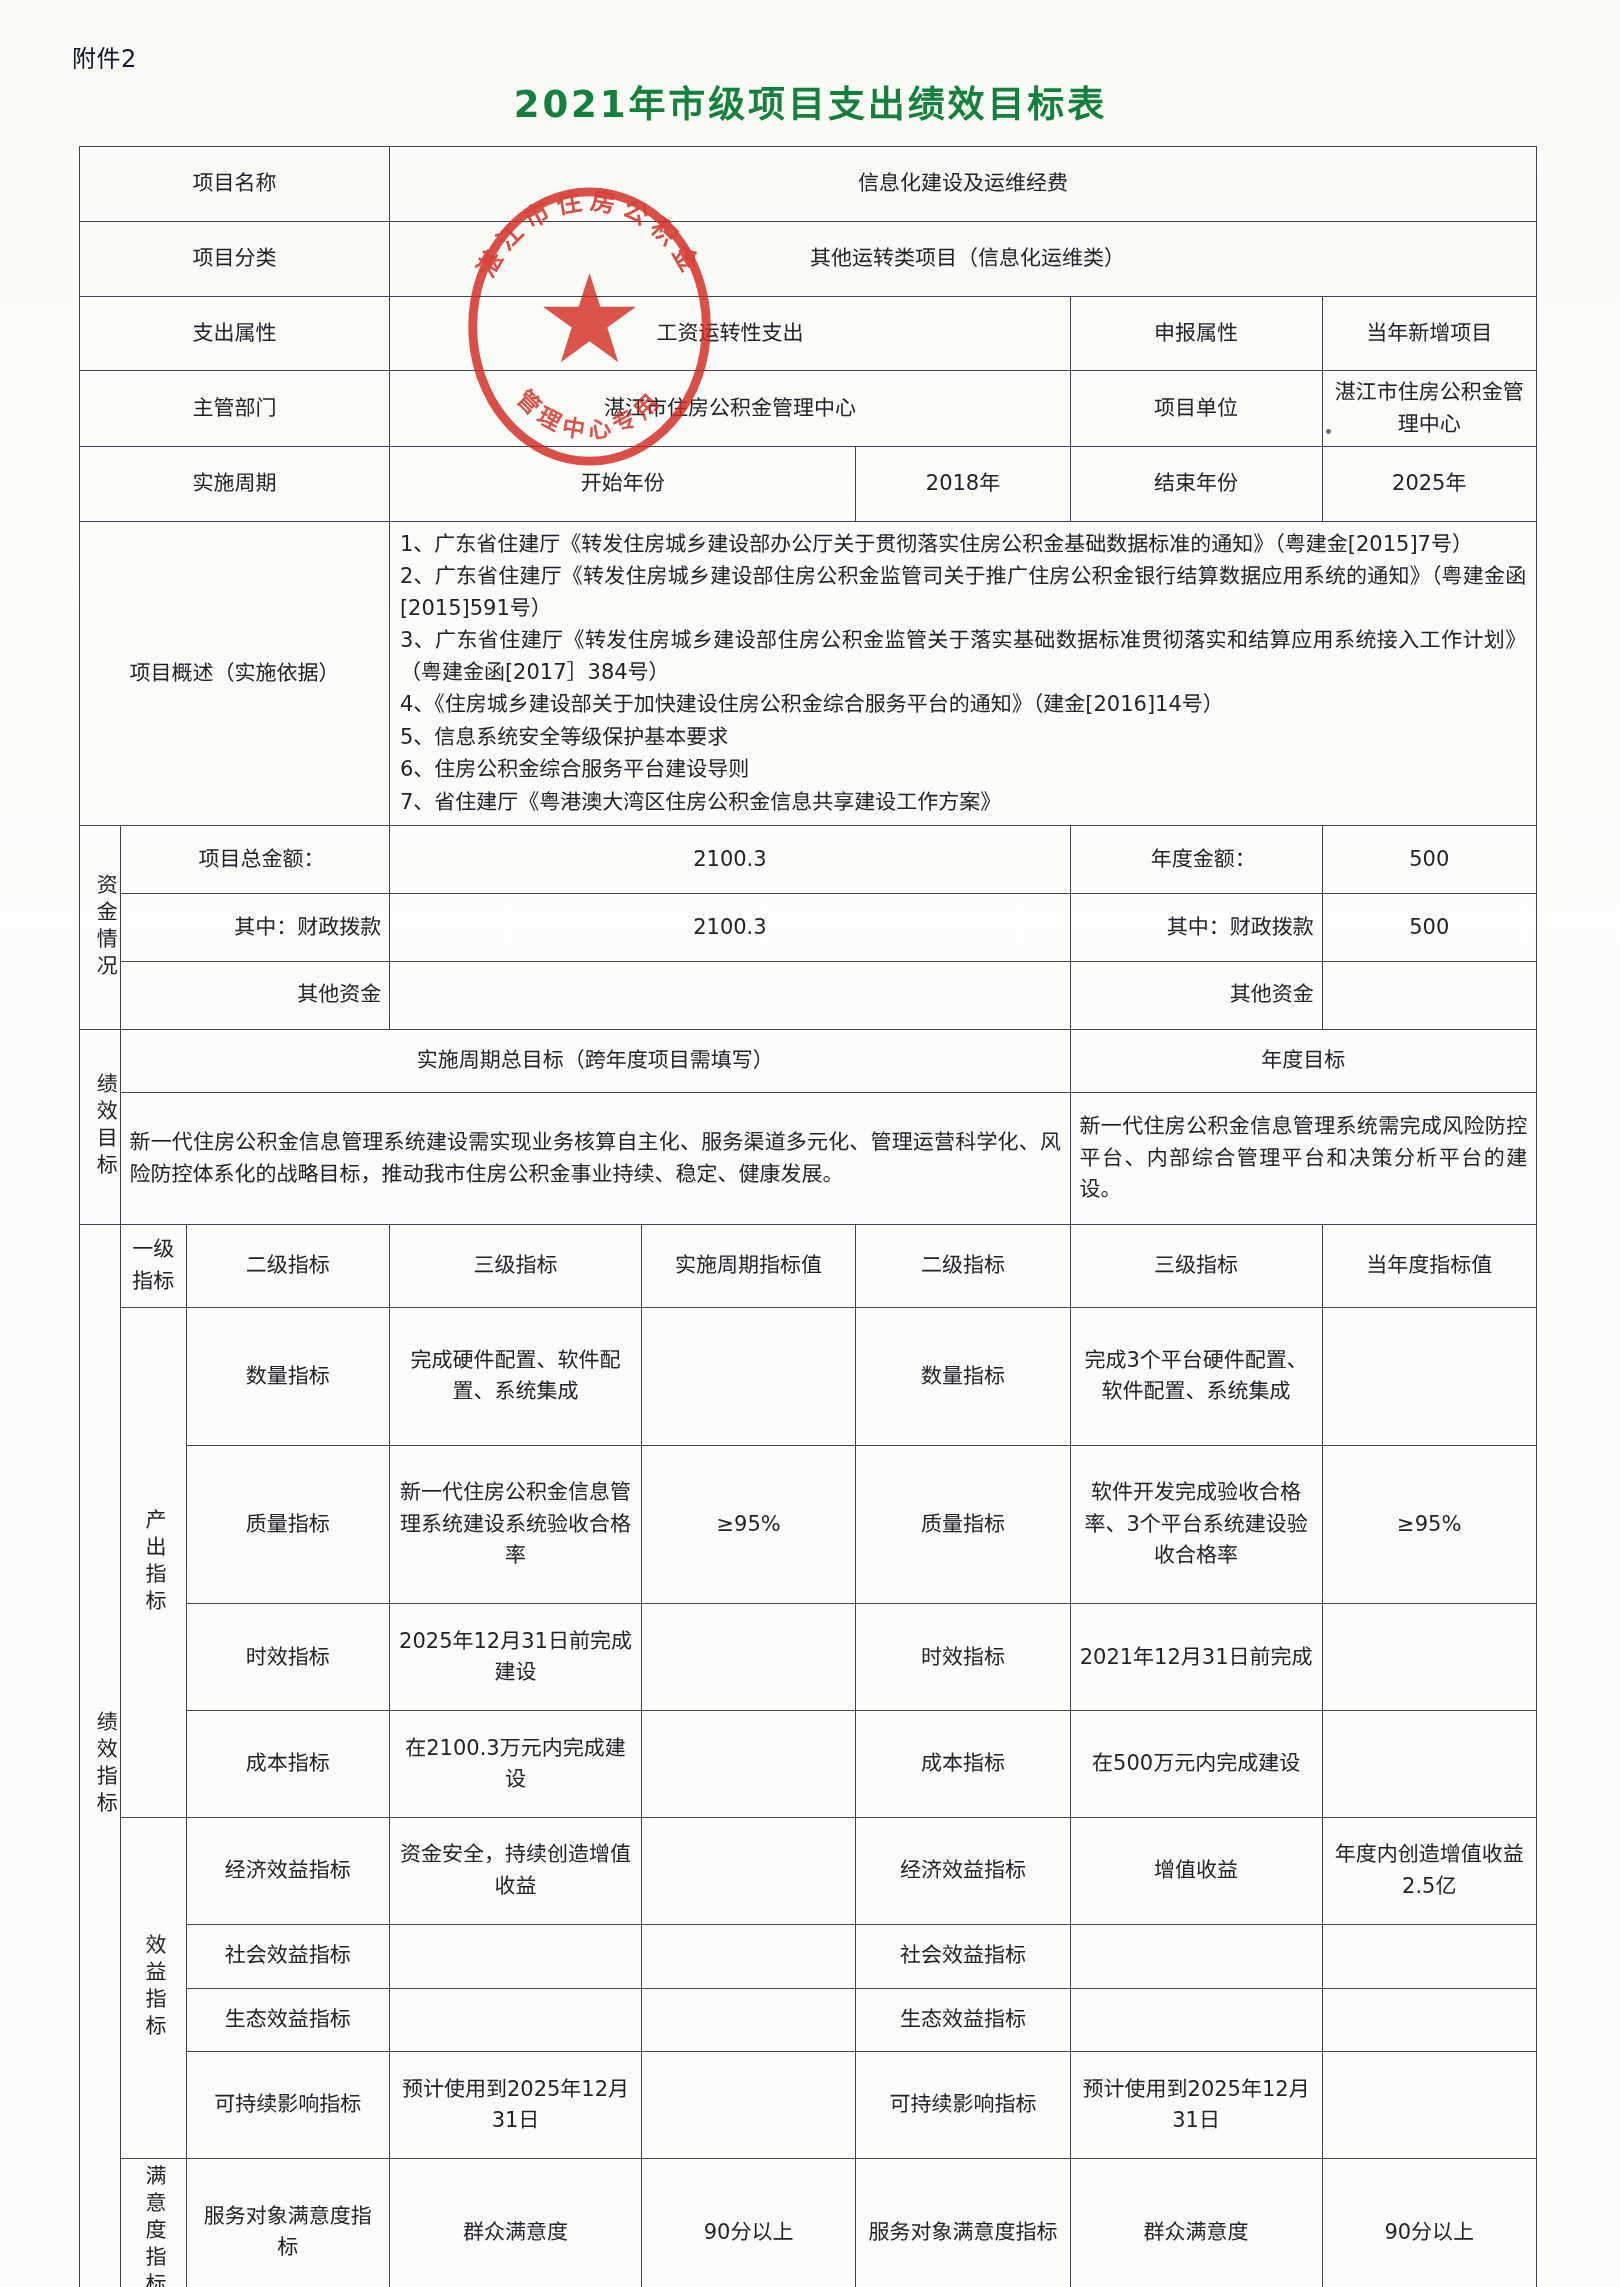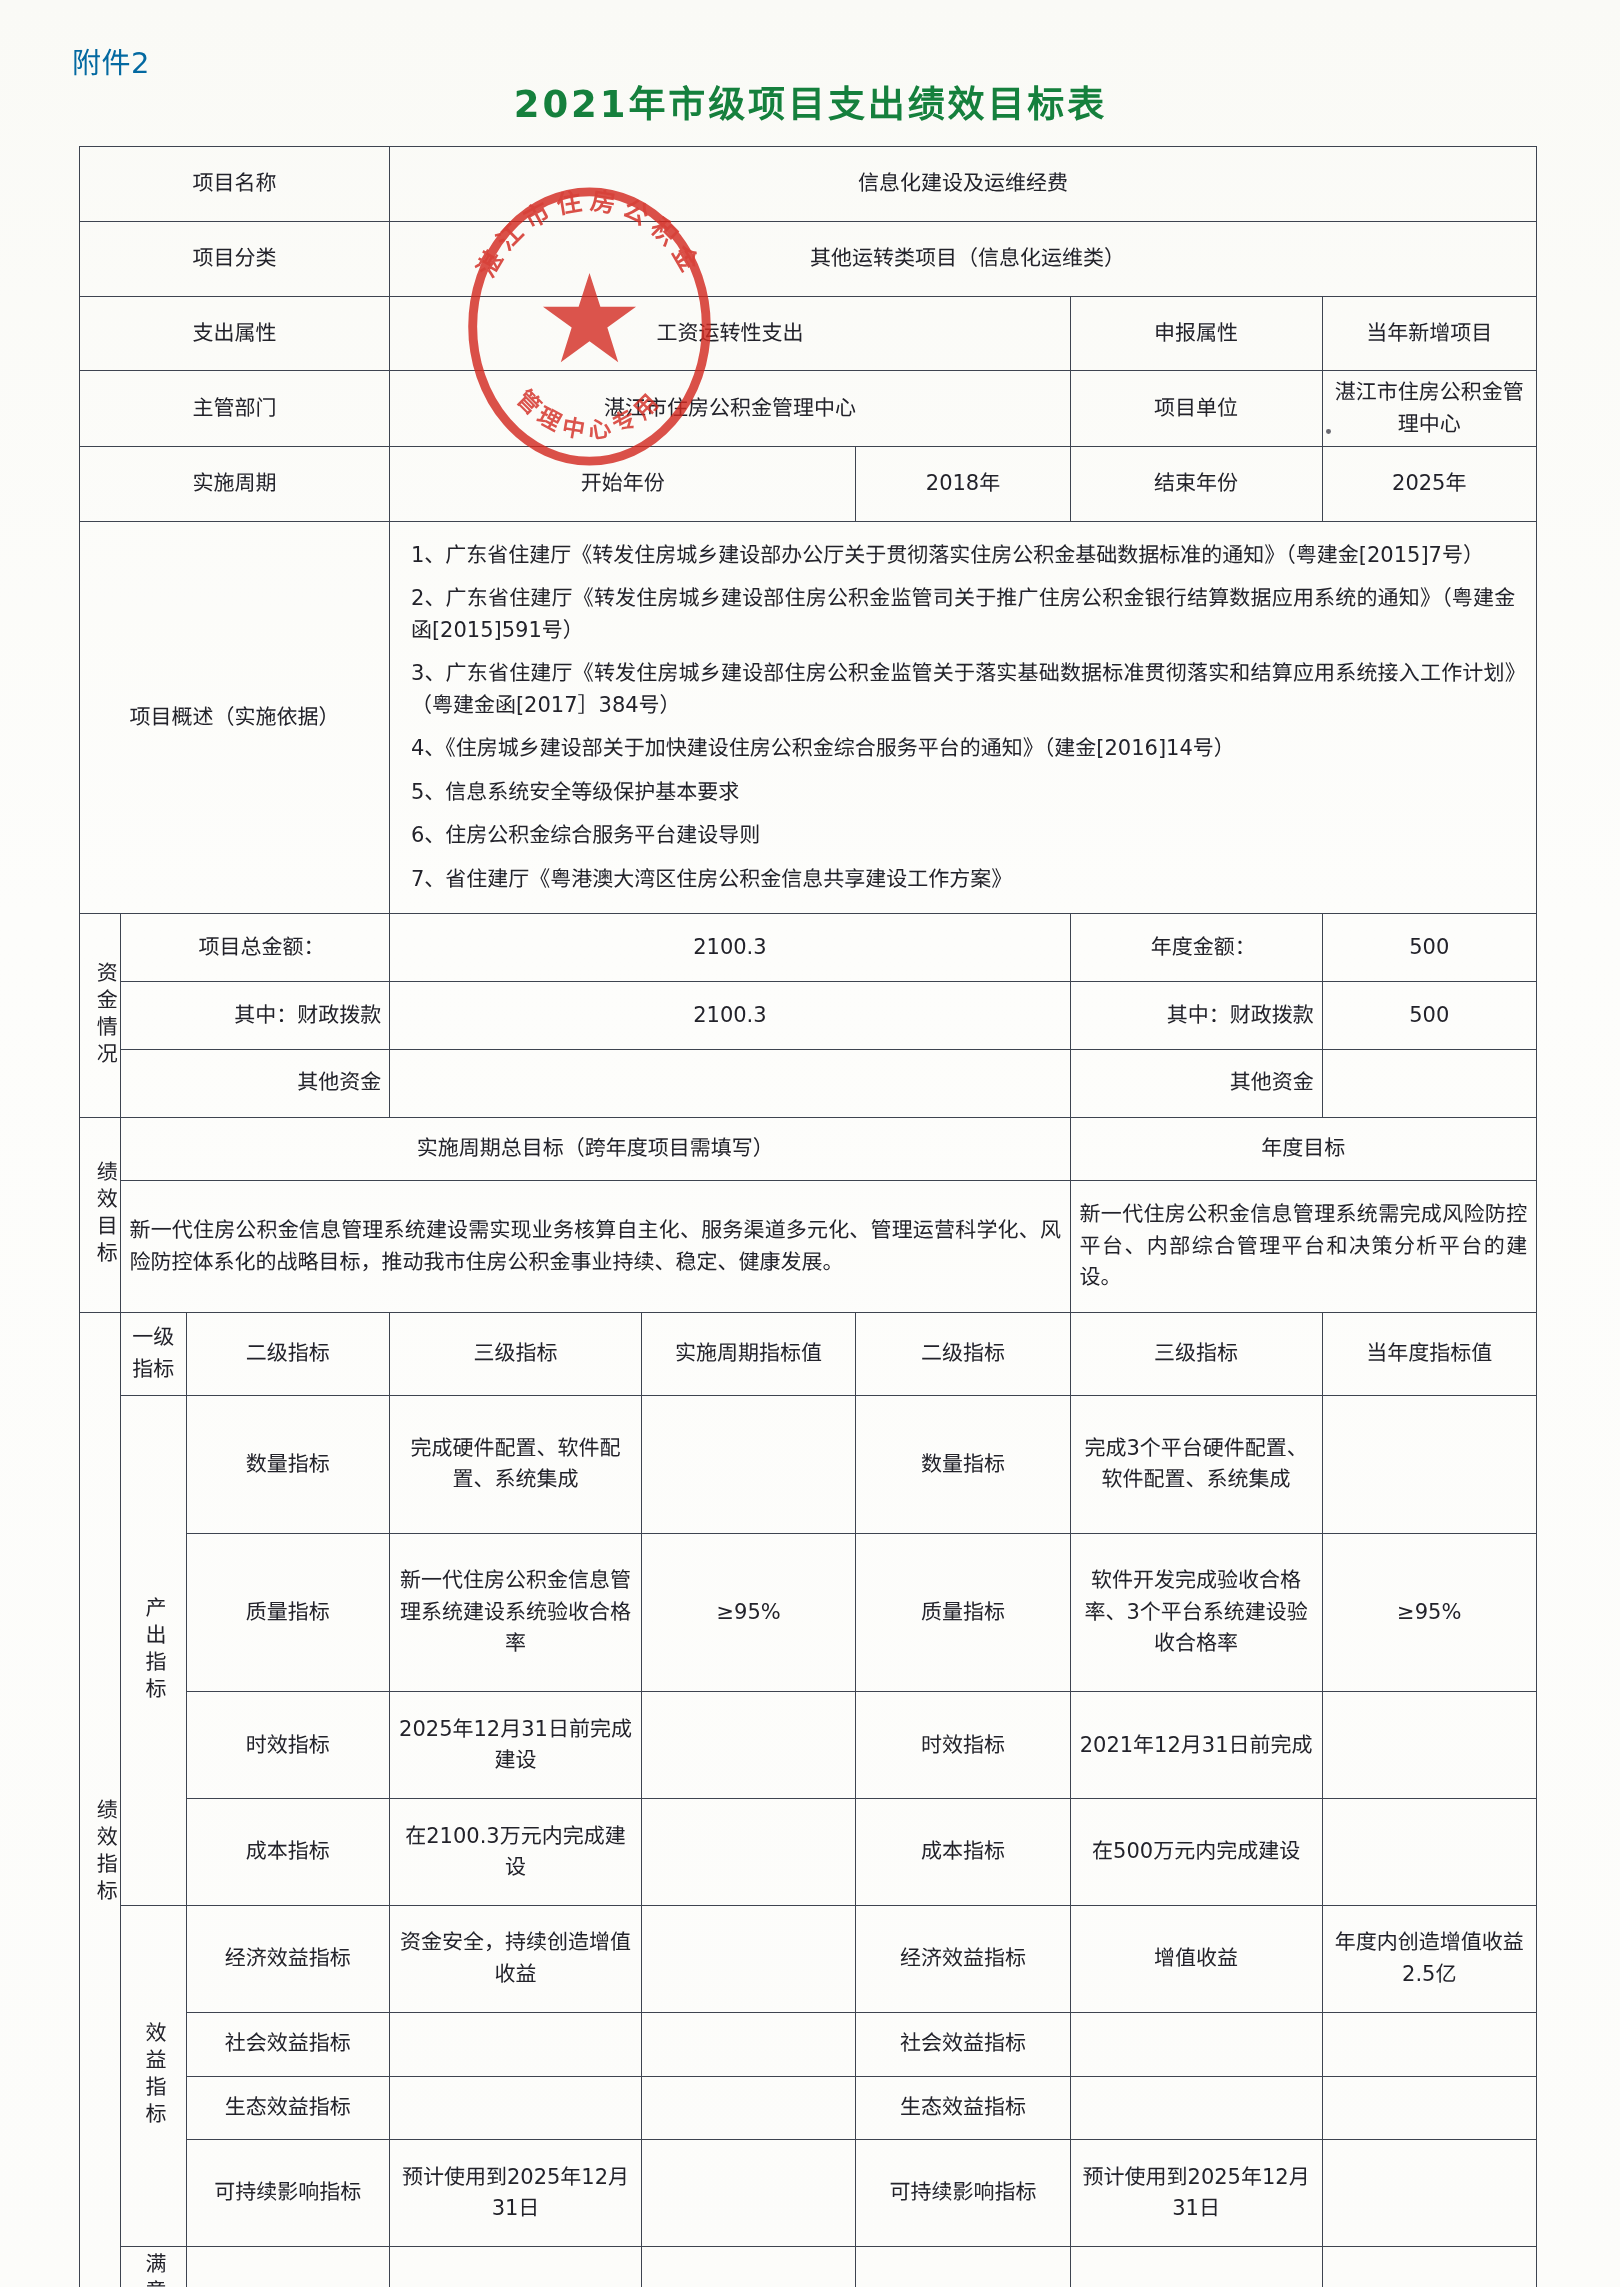--- a/index.html
+++ b/index.html
@@ -32,23 +32,23 @@
   }
   .content {
     position: relative;
     z-index: 2;
   }
 
   .attachment-label {
     position: absolute;
     left: 72px;
     top: 39px;
-    font-size: 29px;
+    font-size: 24px;
     letter-spacing: 0.5px;
-    color: #0369a1;
+    color: #0f172a;
   }
 
   .doc-title {
     position: absolute;
     left: 0;
     right: 0;
     top: 74px;
     text-align: center;
     font-size: 37px;
     font-weight: 700;
@@ -92,21 +92,21 @@
     white-space: nowrap;
   }
   .top-align { vertical-align: top; }
   .overview {
     font-size: 20.5px;
     line-height: 1.62;
     text-align: justify;
     padding: 9.8px 9.8px 9.8px 11.7px;
   }
   .overview p {
-    margin: 12px;
+    margin: 1px;
   }
   .goal-text {
     font-size: 19.5px;
     line-height: 1.55;
     text-align: justify;
     vertical-align: top;
     padding: 7.8px 7.8px;
     color: #262a33;
   }
   .ind-head td {

